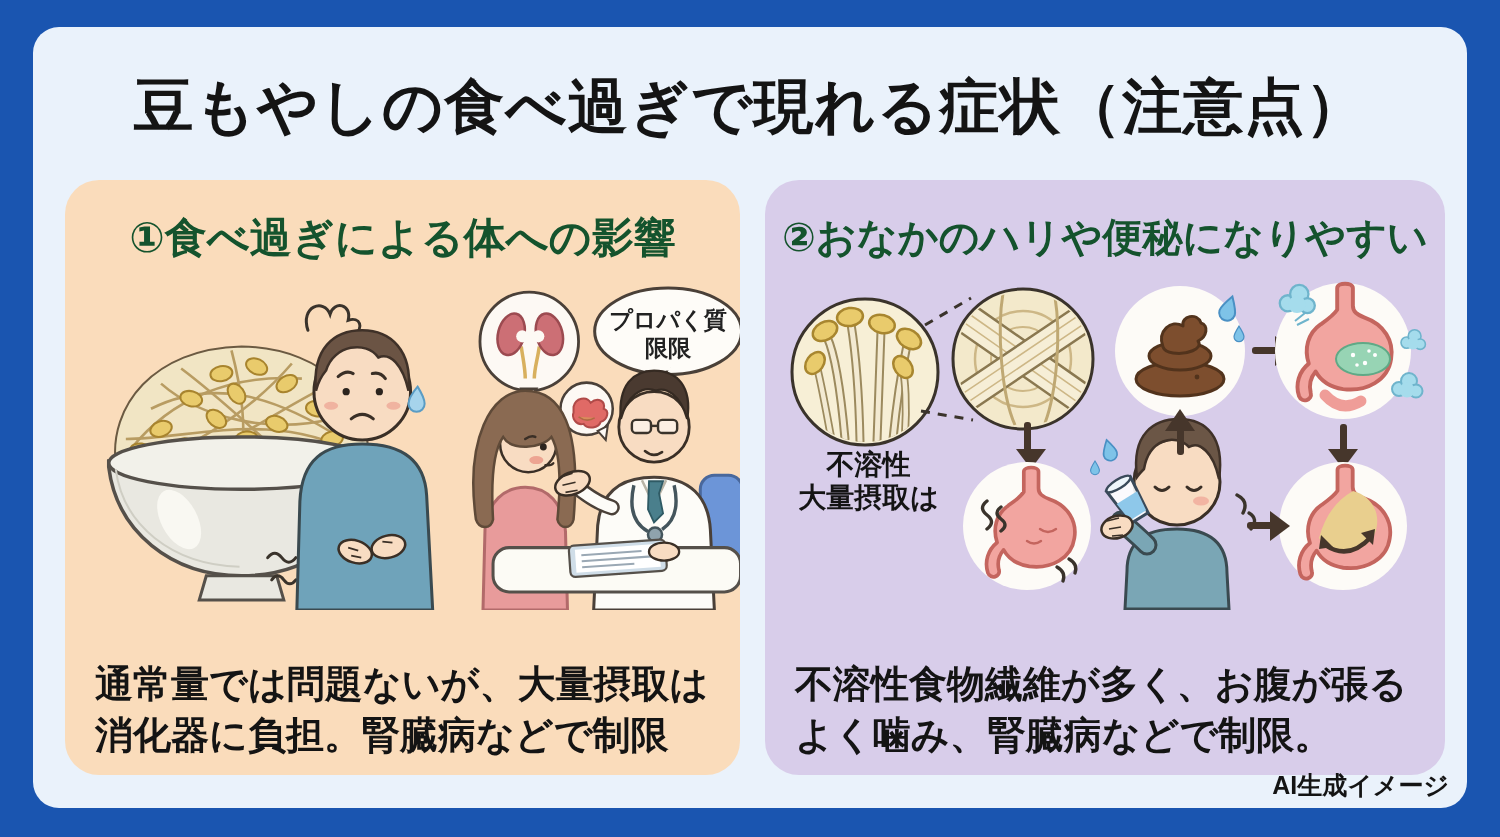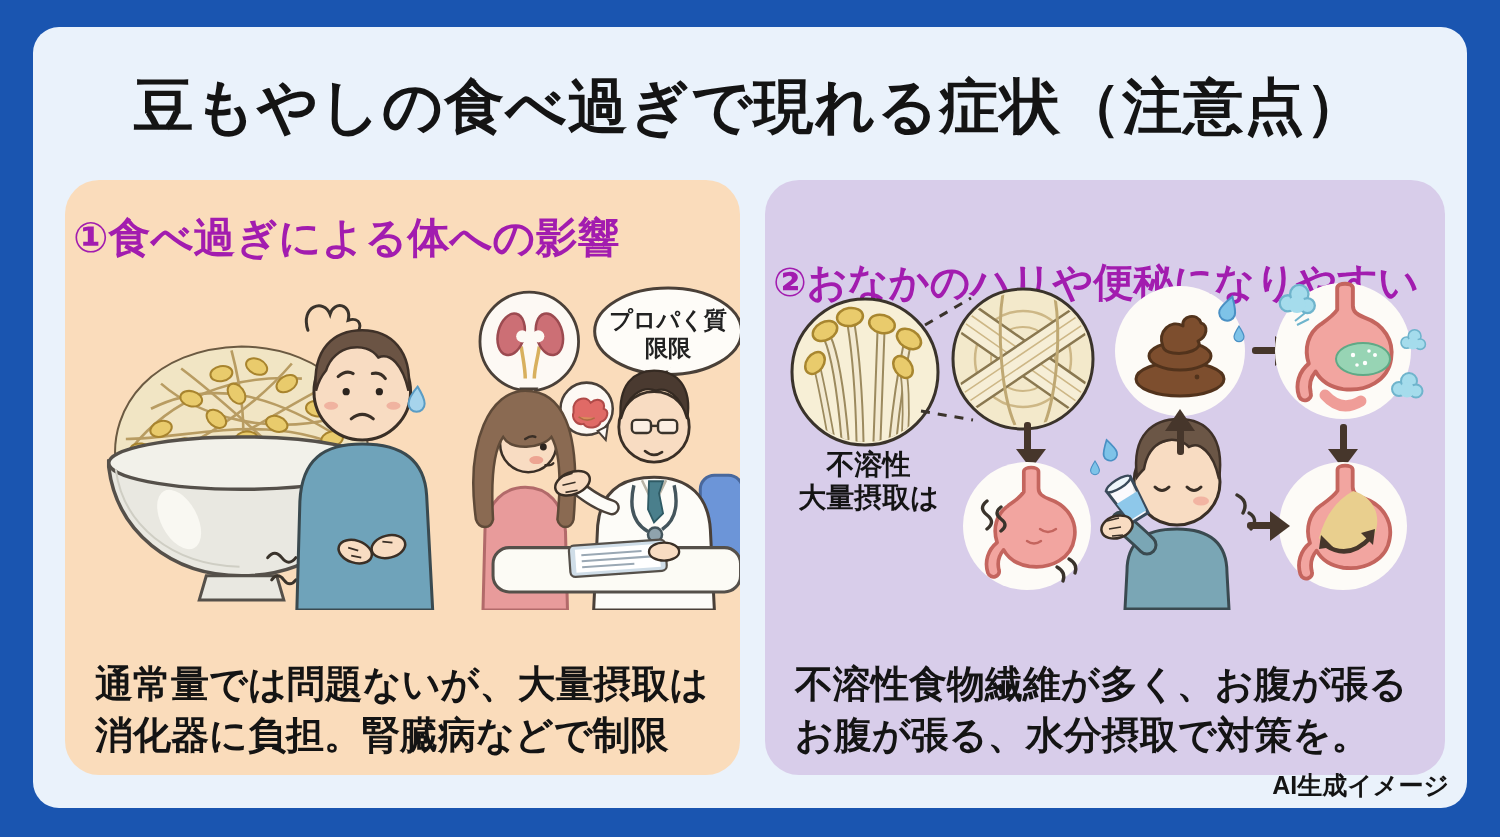--- a/index.html
+++ b/index.html
@@ -16,25 +16,25 @@
   }
   .title{
     position:absolute;top:40px;left:0;width:100%;
     text-align:center;font-size:60px;font-weight:900;color:#141414;
     letter-spacing:1px;white-space:nowrap;
   }
   .panel{position:absolute;top:153px;height:595px;border-radius:34px;}
   .panel-left{left:32px;width:675px;background:#fadcbb;}
   .panel-right{left:732px;width:680px;background:#d8cdea;}
   .panel-heading{
-    position:absolute;top:30px;left:8px;width:100%;margin:0;
-    font-weight:900;color:#a21caf;white-space:nowrap;
+    position:absolute;top:30px;left:0;width:100%;margin:0;
+    text-align:center;font-weight:900;color:#14532d;white-space:nowrap;
   }
   .panel-left .panel-heading{font-size:42px;}
-  .panel-right .panel-heading{font-size:40px;margin-top:45px;}
+  .panel-right .panel-heading{font-size:40px;}
   .illustration{position:absolute;top:98px;left:0;width:100%;height:332px;}
   .illustration svg{display:block;}
   .panel-body{
     position:absolute;bottom:14px;left:30px;right:16px;
     font-size:38px;font-weight:900;color:#141414;line-height:1.34;
     white-space:nowrap;
   }
   .fiber-label{
     position:absolute;left:6px;top:268px;width:195px;
     text-align:center;font-size:28px;font-weight:900;color:#141414;line-height:1.18;
@@ -365,19 +365,19 @@
         </svg>
       </div>
 
       <div class="fiber-label">
         <div>不溶性</div>
         <div>大量摂取は</div>
       </div>
 
       <div class="panel-body">
         <div>不溶性食物繊維が多く、お腹が張る</div>
-        <div>お腹が張る、水分摂取で対策を。</div>
+        <div>よく噛み、腎臓病などで制限。</div>
       </div>
     </section>
 
     <div class="footer-note">AI生成イメージ</div>
   </div>
 </div>
 
 </body></html>

